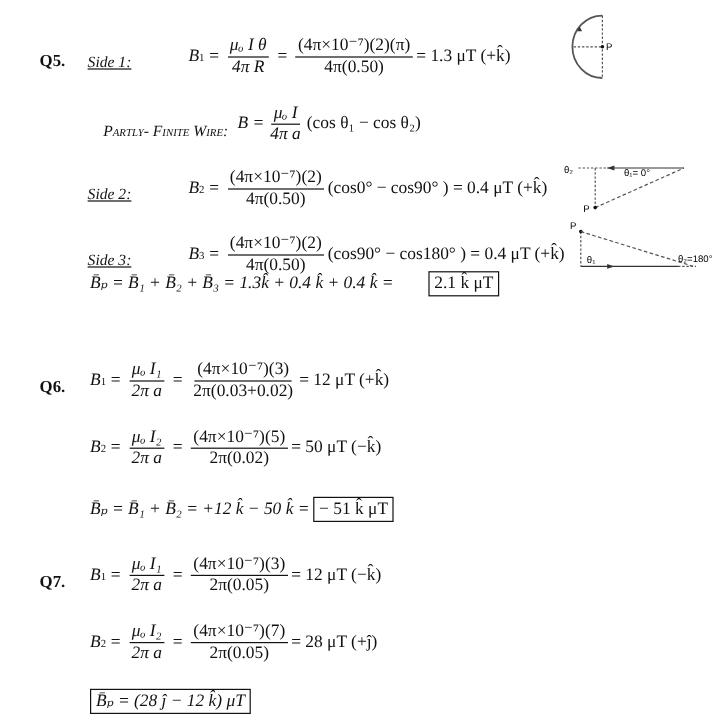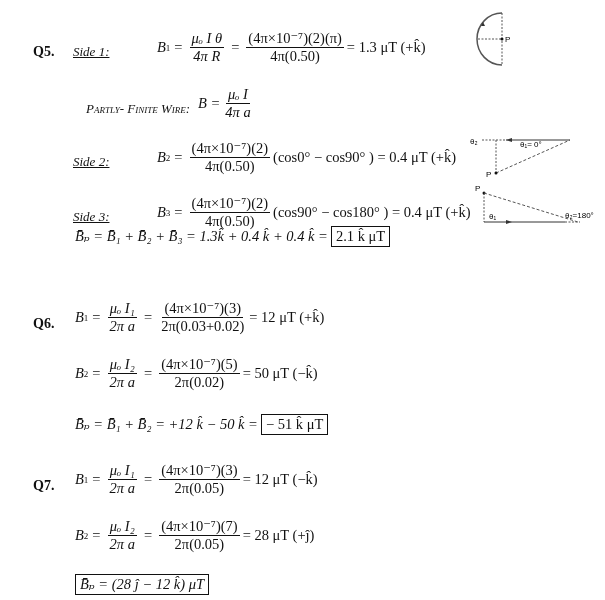--- a/index.html
+++ b/index.html
@@ -53,20 +53,21 @@
   </svg>
 </div>
 
 <div class="abs smallcaps" style="left:74px;top:101px;margin-left:12px;">Partly- Finite Wire:</div>
 <div class="abs eq" style="left:198px;top:86px;">
   <span class="it">B =</span>
   <span class="frac">
     <span class="num it">μₒ I</span>
     <span class="den it">4π a</span>
   </span>
+  <span>(cos θ₁ − cos θ₂)</span>
 </div>
 
 <div class="abs side" style="left:73px;top:154px;">Side 2:</div>
 <div class="abs eq" style="left:157px;top:140px;">
   <span class="it">B</span>
     <sub>2</sub>
   <span class="op">=</span>
   <span class="frac">
     <span class="num">(4π×10⁻⁷)(2)</span>
     <span class="den">4π(0.50)</span>
@@ -107,21 +108,21 @@
     <line x1="14" y1="8" x2="108" y2="37" stroke="#555" stroke-dasharray="3,2"></line>
     <line x1="14" y1="37" x2="95" y2="37" stroke="#333"></line>
     <polygon points="42,37 36,35 36,39" fill="#333"></polygon>
     <line x1="95" y1="37" x2="110" y2="37" stroke="#555" stroke-dasharray="2,1.5"></line>
     <text x="5" y="6" class="dlabel">P</text>
     <text x="19" y="34" class="dlabel">θ₁</text>
     <text x="95" y="33" class="dlabel">θ₂=180°</text>
   </svg>
 </div>
 
-<div class="abs eq" style="left:75px;top:226px;">
+<div class="abs eq" style="left:75px;top:226px;gap:26px;">
   <span class="it">B̄ₚ = B̄₁ + B̄₂ + B̄₃ = 1.3k̂ + 0.4 k̂ + 0.4 k̂ =</span>
   <span class="boxed" style="margin-left:3px;text-align:center;">2.1 k̂  μT</span>
 </div>
 
 <div class="abs qlabel" style="left:33px;top:316px;">Q6.</div>
 <div class="abs eq" style="left:75px;top:300px;">
   <span class="it">B</span>
     <sub>1</sub>
   <span class="op">=</span>
   <span class="frac">

